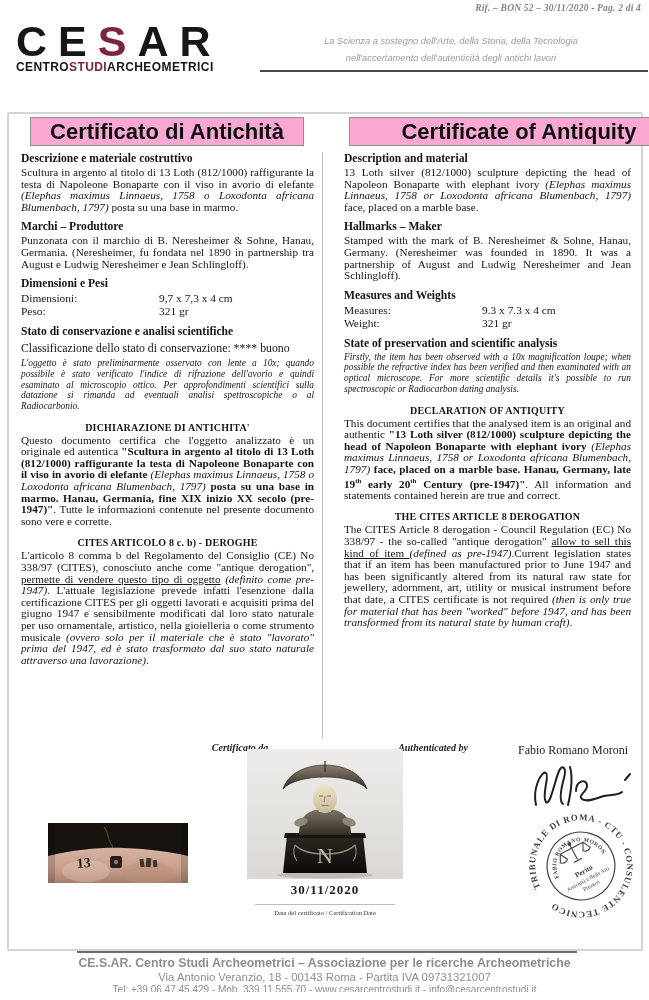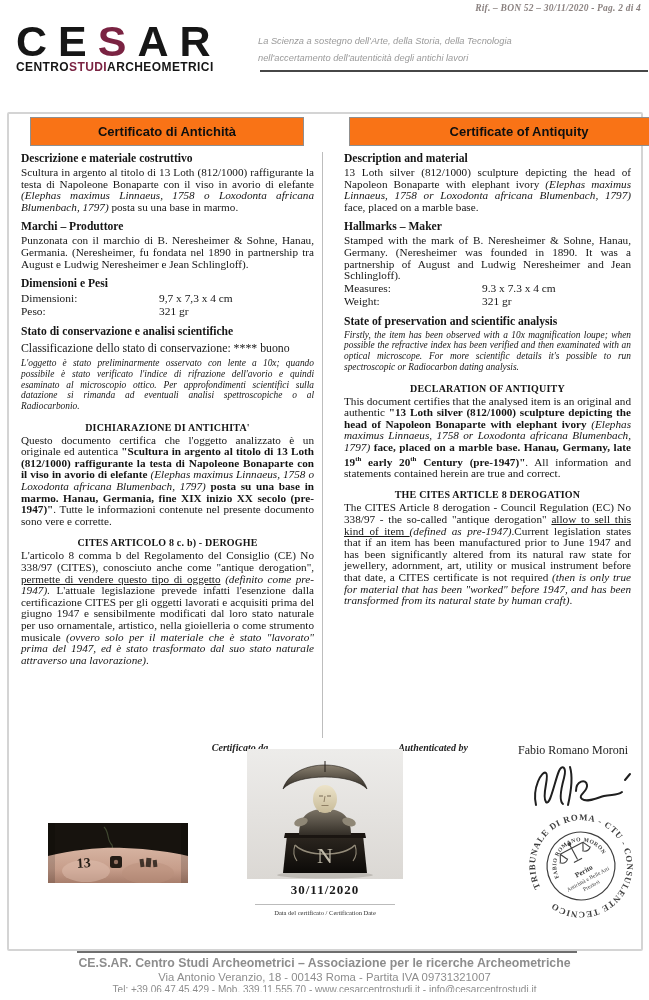--- a/index.html
+++ b/index.html
@@ -6,31 +6,31 @@
   .page{position:relative;width:649px;height:992px;background:#ffffff;overflow:hidden;
         font-family:"Liberation Serif",serif;color:#1b1b1b;}
   
   .ref{position:absolute;top:3px;right:8px;font-style:italic;font-weight:bold;
        font-size:9.5px;color:#8b8280;letter-spacing:.2px;}
   .logo{position:absolute;left:16px;top:22px;font-family:"Liberation Sans",sans-serif;}
   .logo-main{font-size:43px;font-weight:bold;letter-spacing:11px;line-height:38px;color:#161616;}
   .logo-main .accent{color:#7a2342;}
   .logo-sub{font-size:12px;font-weight:bold;letter-spacing:.4px;color:#161616;margin-top:0;}
   .logo-sub .accent{color:#7a2342;}
-  .tagline{position:absolute;left:258px;top:33px;width:386px;
+  .tagline{position:absolute;left:258px;top:33px;width:386px;text-align:center;
            font-family:"Liberation Sans",sans-serif;font-style:italic;font-size:9.3px;
            color:#9b9b9b;line-height:17px;}
   .header-rule{position:absolute;left:260px;top:70px;width:388px;border-top:2px solid #474747;}
   
   .cert-border{position:absolute;left:7px;top:112px;width:632px;height:835px;
                border:2px solid #d4d4d4;border-radius:2px;}
   .divider{position:absolute;left:322px;top:152px;height:586px;border-left:1px solid #bdbdbd;}
-  .title-bar{position:absolute;top:117px;height:27px;background:#f97316;border:1px solid #8f8f8f;
+  .title-bar{position:absolute;top:117px;height:27px;background:#f9a8d4;border:1px solid #8f8f8f;
              display:flex;align-items:center;justify-content:center;
-             font-family:"Liberation Sans",sans-serif;font-weight:bold;font-size:13px;color:#0f0f0f;}
+             font-family:"Liberation Sans",sans-serif;font-weight:bold;font-size:22px;color:#0f0f0f;}
   .title-it{left:30px;width:272px;}
   .title-en{left:349px;width:272px;padding-left:33px;}
   
   .col{position:absolute;top:152px;font-size:11.2px;color:#151515;}
   .col-it{left:21px;width:293px;}
   .col-en{left:344px;width:287px;}
   .col > :first-child{margin-top:0;}
   .sec-h{font-size:11.6px;font-weight:bold;margin:7px 0 2px;}
   .body{line-height:11.6px;margin:2px 0 0;text-align:justify;}
   .kv{display:flex;line-height:13px;font-size:11.4px;}
@@ -111,20 +111,21 @@
     <p class="body"><span>Questo documento certifica che l'oggetto analizzato è un originale ed autentica </span><span class="seg-b">"Scultura in argento al titolo di 13 Loth (812/1000) raffigurante la testa di Napoleone Bonaparte con il viso in avorio di elefante </span><span class="seg-i">(Elephas maximus Linnaeus, 1758 o Loxodonta africana Blumenbach, 1797)</span><span class="seg-b"> posta su una base in marmo. Hanau, Germania, fine XIX inizio XX secolo (pre-1947)"</span><span>. Tutte le informazioni contenute nel presente documento sono vere e corrette.</span></p>
     <h4 class="center-h">CITES ARTICOLO 8 c. b) - DEROGHE</h4>
     <p class="body"><span>L'articolo 8 comma b del Regolamento del Consiglio (CE) No 338/97 (CITES), conosciuto anche come "antique derogation", </span><span class="seg-u">permette di vendere questo tipo di oggetto</span><span> </span><span class="seg-i">(definito come pre-1947)</span><span>. L'attuale legislazione prevede infatti l'esenzione dalla certificazione CITES per gli oggetti lavorati e acquisiti prima del giugno 1947 e sensibilmente modificati dal loro stato naturale per uso ornamentale, artistico, nella gioielleria o come strumento musicale </span><span class="seg-i">(ovvero solo per il materiale che è stato "lavorato" prima del 1947, ed è stato trasformato dal suo stato naturale attraverso una lavorazione)</span><span>.</span></p>
   </div>
 
   <div class="col col-en">
     <h3 class="sec-h">Description and material</h3>
     <p class="body"><span>13 Loth silver (812/1000) sculpture depicting the head of Napoleon Bonaparte with elephant ivory </span><span class="seg-i">(Elephas maximus Linnaeus, 1758 or Loxodonta africana Blumenbach, 1797)</span><span> face, placed on a marble base.</span></p>
     <h3 class="sec-h">Hallmarks – Maker</h3>
     <p class="body">Stamped with the mark of B. Neresheimer &amp; Sohne, Hanau, Germany. (Neresheimer was founded in 1890. It was a partnership of August and Ludwig Neresheimer and Jean Schlingloff).</p>
+    <h3 class="sec-h">Measures and Weights</h3>
     <div class="kv">
         <span class="kv-k">Measures:</span>
         <span class="kv-v">9.3 x 7.3 x 4 cm</span>
       </div>
     <div class="kv">
         <span class="kv-k">Weight:</span>
         <span class="kv-v">321 gr</span>
       </div>
     <h3 class="sec-h">State of preservation and scientific analysis</h3>
     <p class="note">Firstly, the item has been observed with a 10x magnification loupe; when possible the refractive index has been verified and then examinated with an optical microscope. For more scientific details it's possible to run spectroscopic or Radiocarbon dating analysis.</p>

